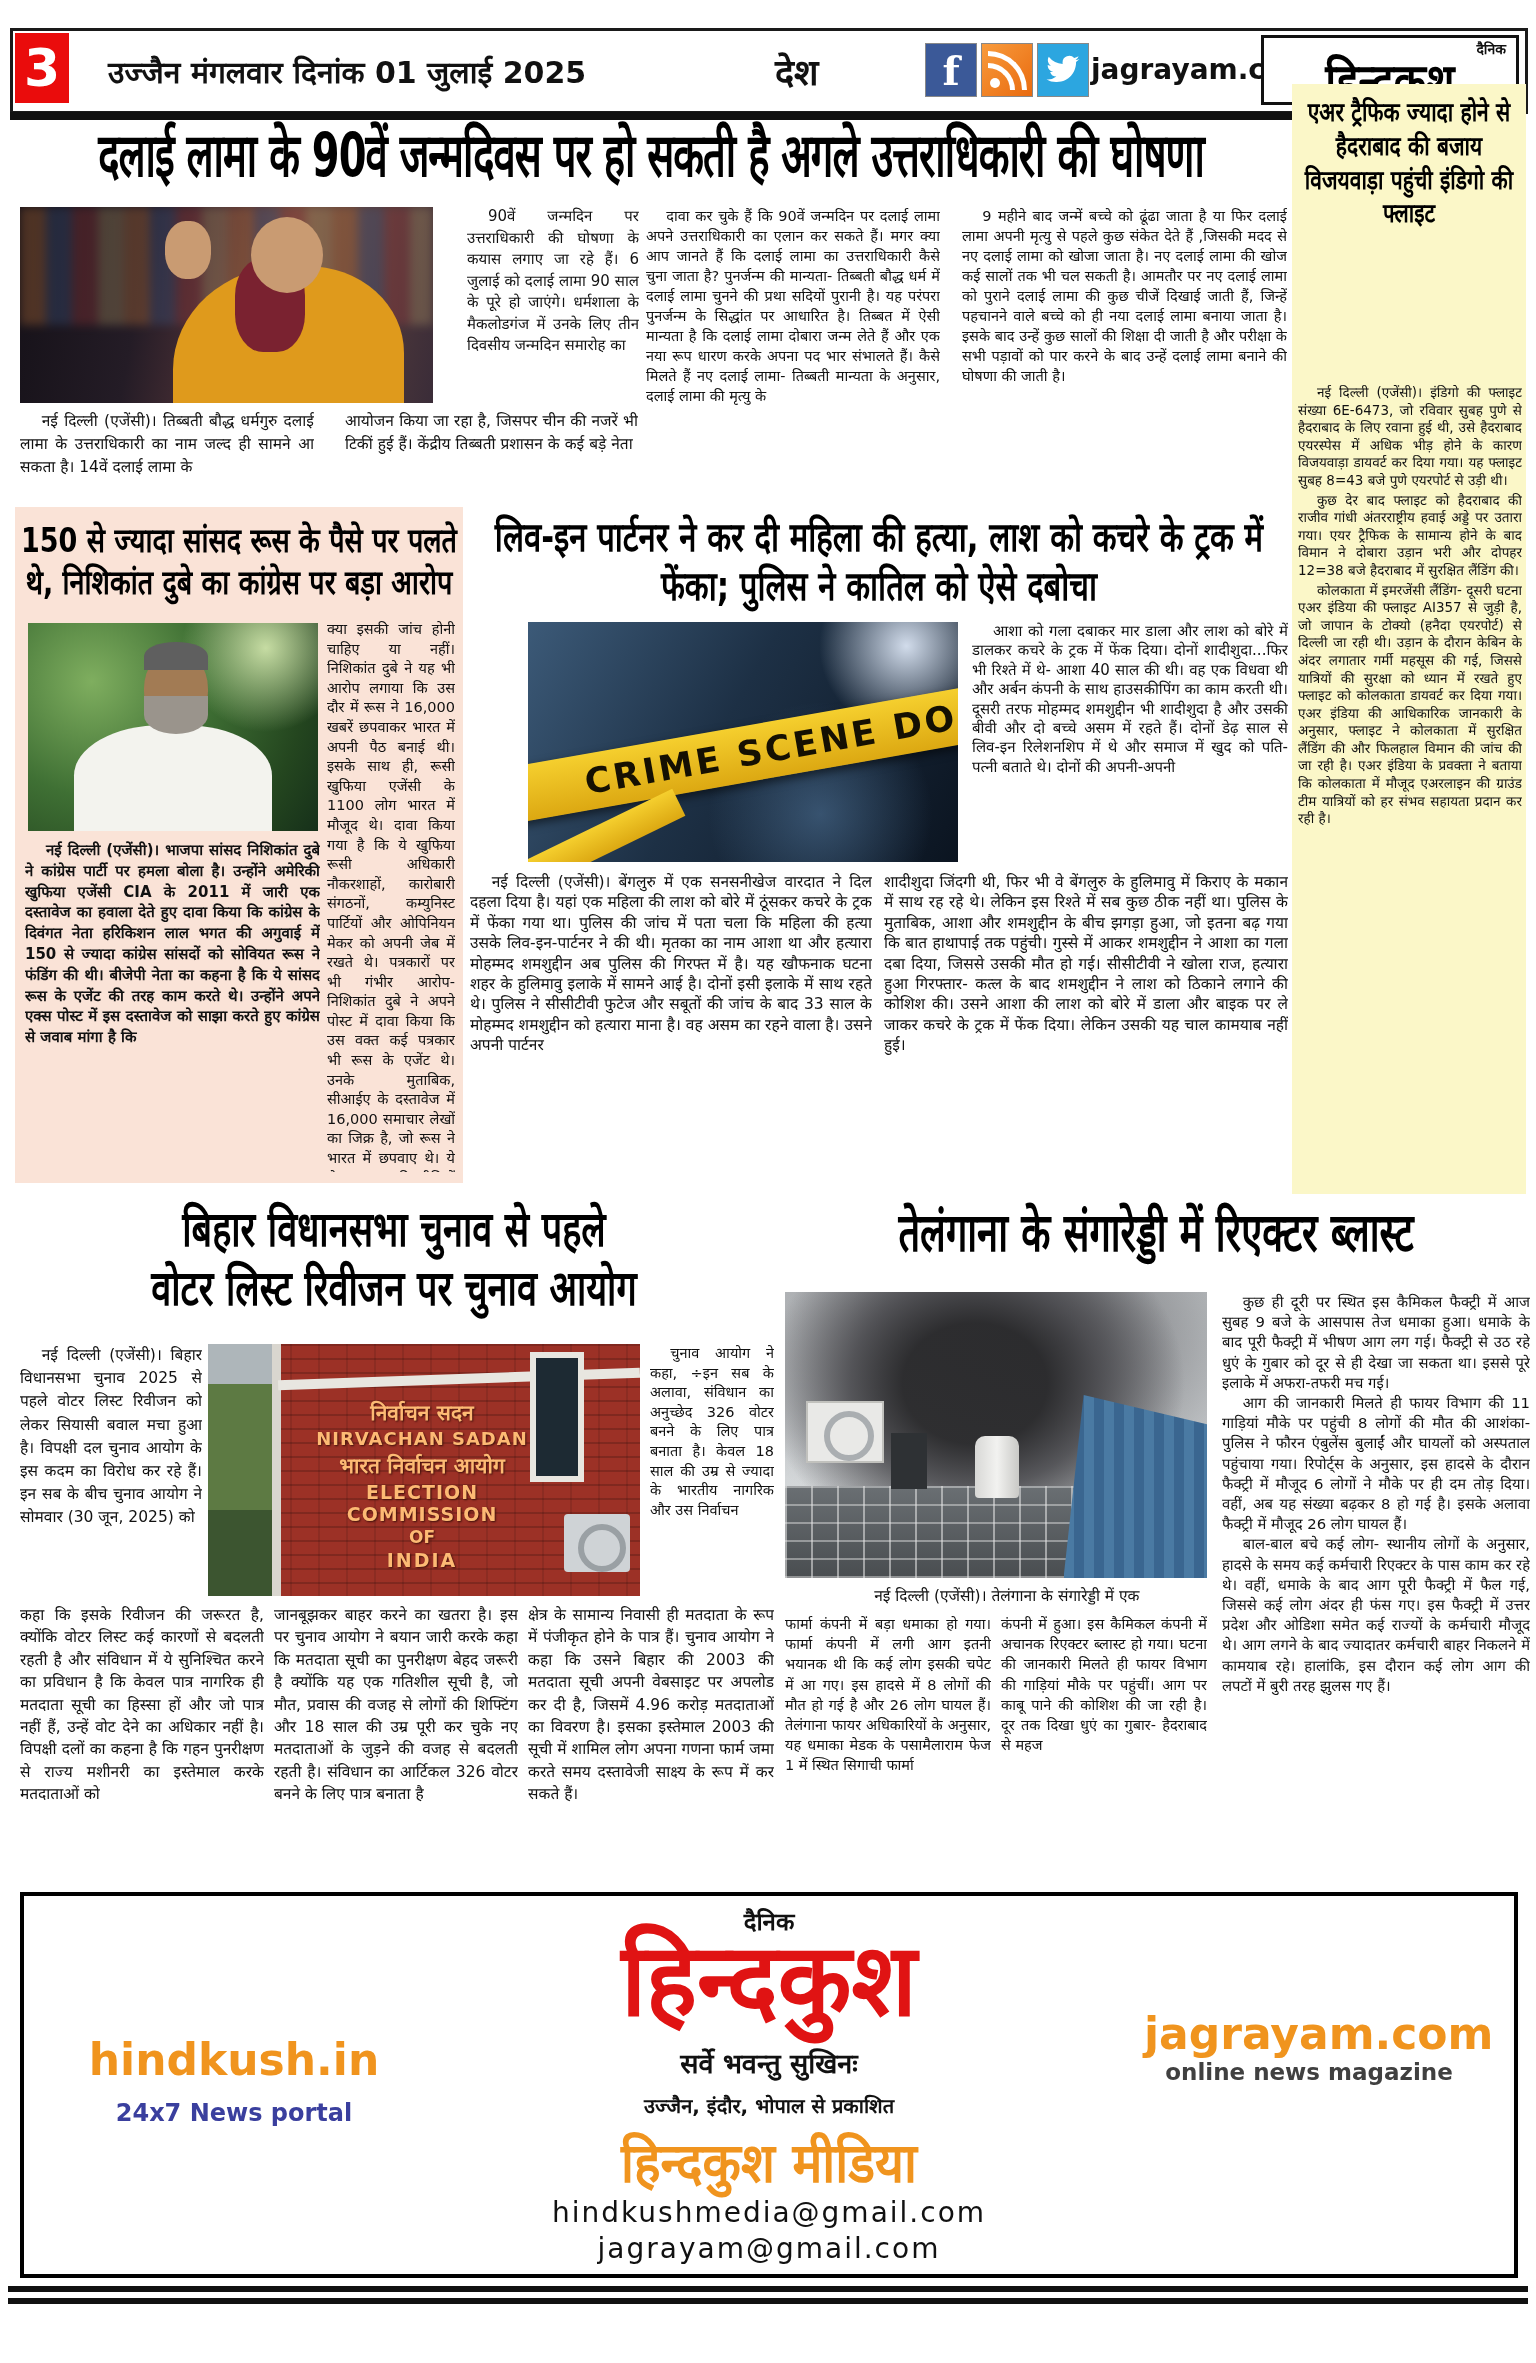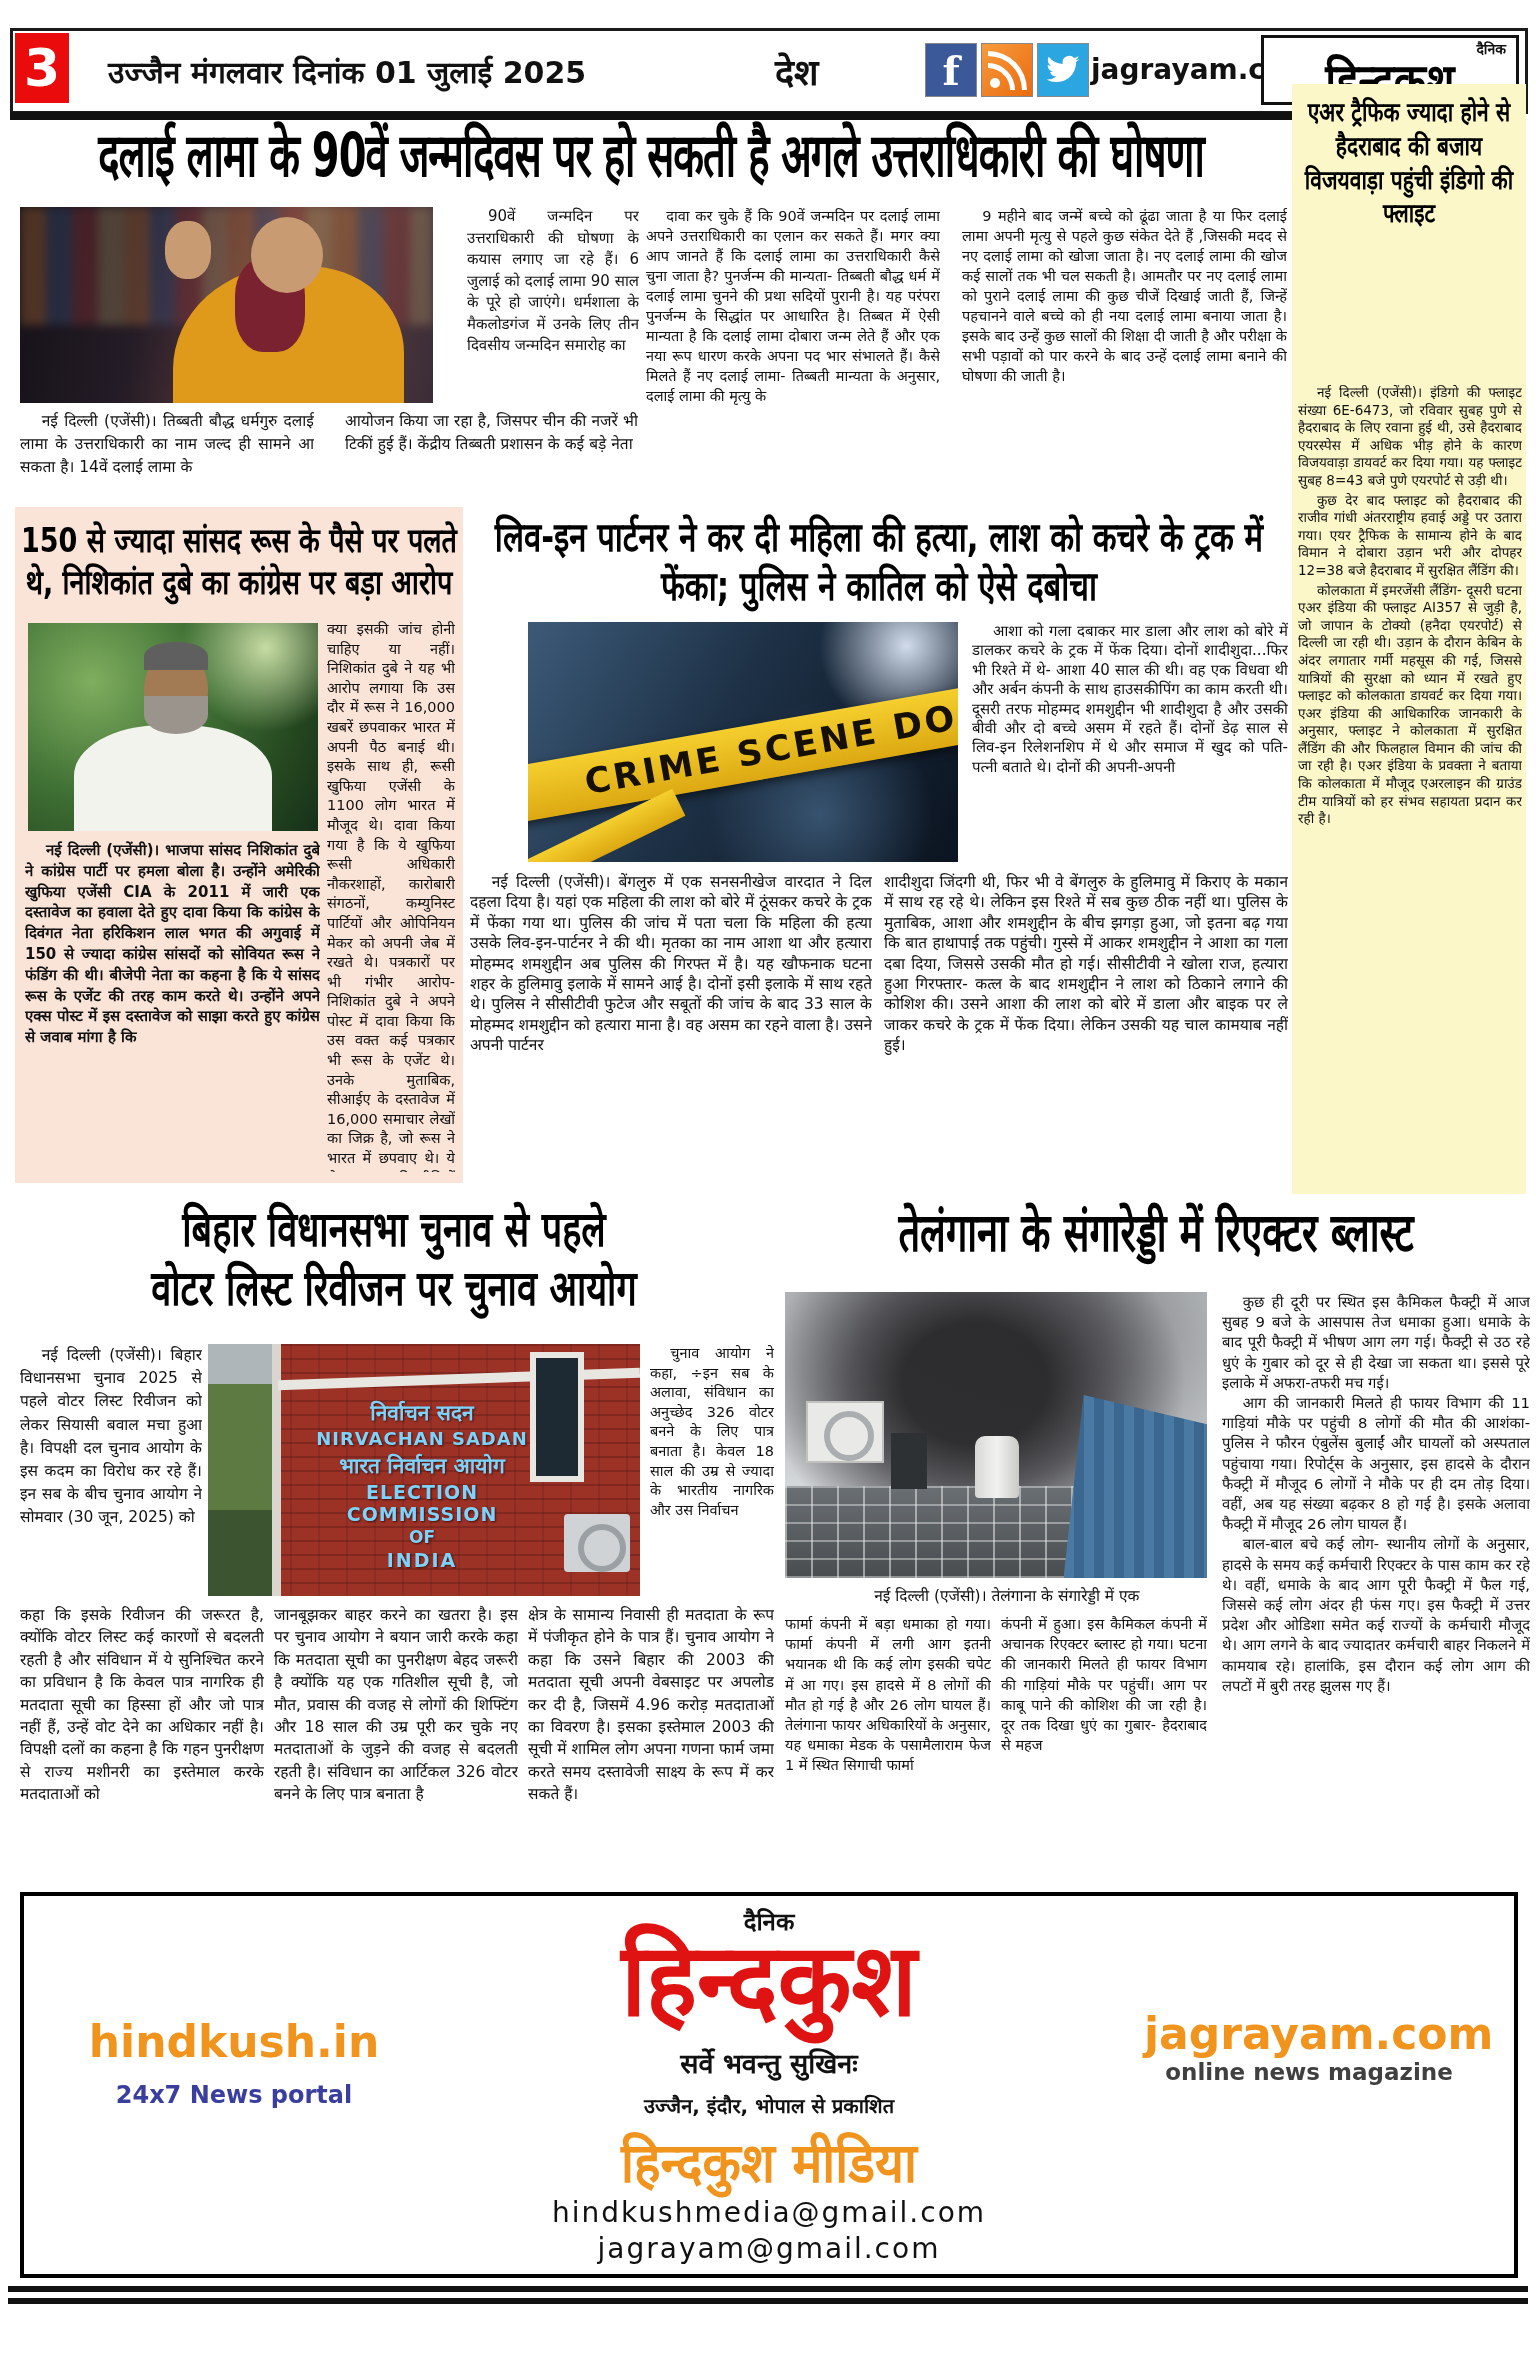--- a/index.html
+++ b/index.html
@@ -80,21 +80,21 @@
   #m-lead{left:972px;top:622px;width:316px;height:242px;font-size:15px;line-height:19.4px;}
   #m-col1{left:470px;top:872px;width:402px;height:306px;font-size:15.5px;line-height:20.4px;}
   #m-col2{left:884px;top:872px;width:404px;height:306px;font-size:15.5px;line-height:20.4px;}
   
   #ec-head{left:15px;top:1200px;width:758px;font-size:36px;line-height:44px;transform:scaleY(1.35);}
   #ec-colA{left:20px;top:1344px;width:182px;height:256px;font-size:15.5px;line-height:23.2px;}
   #ph-ec{left:208px;top:1344px;width:432px;height:252px;overflow:hidden;background:#9c3126;}
   .ec-brick{position:absolute;inset:0;background:repeating-linear-gradient(0deg,transparent 0 12px,rgba(0,0,0,.18) 12px 14px),repeating-linear-gradient(90deg,transparent 0 26px,rgba(0,0,0,.10) 26px 28px);}
   .ec-left{position:absolute;left:0;top:0;width:64px;height:100%;background:linear-gradient(#aeb6ba 0 16%,#5d7a43 16% 66%,#3c5530 66%);border-right:9px solid #d9d6cf;}
   .ec-band{position:absolute;left:70px;right:0;top:30px;height:10px;background:#e8e6e0;transform:rotate(-2deg);}
-  .ec-plaque{position:absolute;left:84px;top:52px;width:260px;text-align:center;color:#7dd3fc;font-weight:bold;text-shadow:1px 1px 2px #40100a;}
+  .ec-plaque{position:absolute;left:84px;top:52px;width:260px;text-align:center;color:#fdba74;font-weight:bold;text-shadow:1px 1px 2px #40100a;}
   .ec-plaque div{margin:2px 0;}
   .ec-l1{font-size:21px;} .ec-l2{font-size:18px;letter-spacing:1px;} .ec-l3{font-size:21px;}
   .ec-l4{font-size:19px;letter-spacing:1px;} .ec-l5{font-size:17px;} .ec-l6{font-size:19px;letter-spacing:2px;}
   .ec-window{position:absolute;right:56px;top:8px;width:42px;height:118px;background:#1d2a33;border:6px solid #e8e6e0;}
   .ec-ac{position:absolute;right:10px;bottom:24px;width:66px;height:58px;background:#cfd3d6;border-radius:4px;}
   .ec-fan{position:absolute;left:14px;top:10px;width:36px;height:36px;border:6px solid #9aa0a4;border-radius:50%;}
   #ec-colC{left:650px;top:1344px;width:124px;height:256px;font-size:14.5px;line-height:19.6px;}
   #ec-colB{left:20px;top:1604px;width:244px;height:272px;font-size:15.5px;line-height:22.4px;}
   #ec-colD{left:274px;top:1604px;width:244px;height:272px;font-size:15.5px;line-height:22.4px;}
   #ec-colE{left:528px;top:1604px;width:246px;height:272px;font-size:15.5px;line-height:22.4px;}
@@ -124,21 +124,21 @@
   
   #footer{left:20px;top:1892px;width:1490px;height:378px;border:4px solid #000;background:#fff;text-align:center;}
   #f-daily{position:absolute;left:0;right:0;top:8px;font-size:24px;font-weight:bold;}
   #f-brand{position:absolute;left:0;right:0;top:32px;font-size:96px;line-height:100px;font-weight:bold;color:#e01313;transform:scaleY(1.05);transform-origin:top;}
   #f-motto{position:absolute;left:0;right:0;top:148px;font-size:27px;font-weight:bold;}
   #f-pub{position:absolute;left:0;right:0;top:196px;font-size:20px;font-weight:bold;}
   #f-media{position:absolute;left:0;right:0;top:228px;font-size:50px;font-weight:bold;color:#f0941e;transform:scaleY(1.1);transform-origin:top;}
   #f-em1{position:absolute;left:0;right:0;top:300px;font-size:28px;letter-spacing:2px;color:#111;text-decoration:none;}
   #f-em2{position:absolute;left:0;right:0;top:336px;font-size:28px;letter-spacing:2px;color:#111;text-decoration:none;}
   #f-left{position:absolute;left:60px;top:120px;width:300px;text-align:center;}
-  #f-left .big{font-size:44px;font-weight:bold;color:#f0941e;text-decoration:none;display:block;}
+  #f-left .big{font-size:44px;font-weight:bold;color:#f0941e;text-decoration:none;display:block;margin-top:18px;}
   #f-left .sub{font-size:24px;font-weight:bold;color:#3a3f9e;margin-top:14px;}
   #f-right{position:absolute;right:40px;top:112px;width:330px;text-align:center;}
   #f-right .big{font-size:44px;font-weight:bold;color:#f0941e;text-decoration:none;display:block;}
   #f-right .sub{font-size:23px;font-weight:bold;color:#404040;}
   #rule2a{left:8px;top:2286px;width:1520px;height:6px;background:#111;}
   #rule2b{left:8px;top:2298px;width:1520px;height:6px;background:#111;}
 </style>
 </head>
 <body>
 

